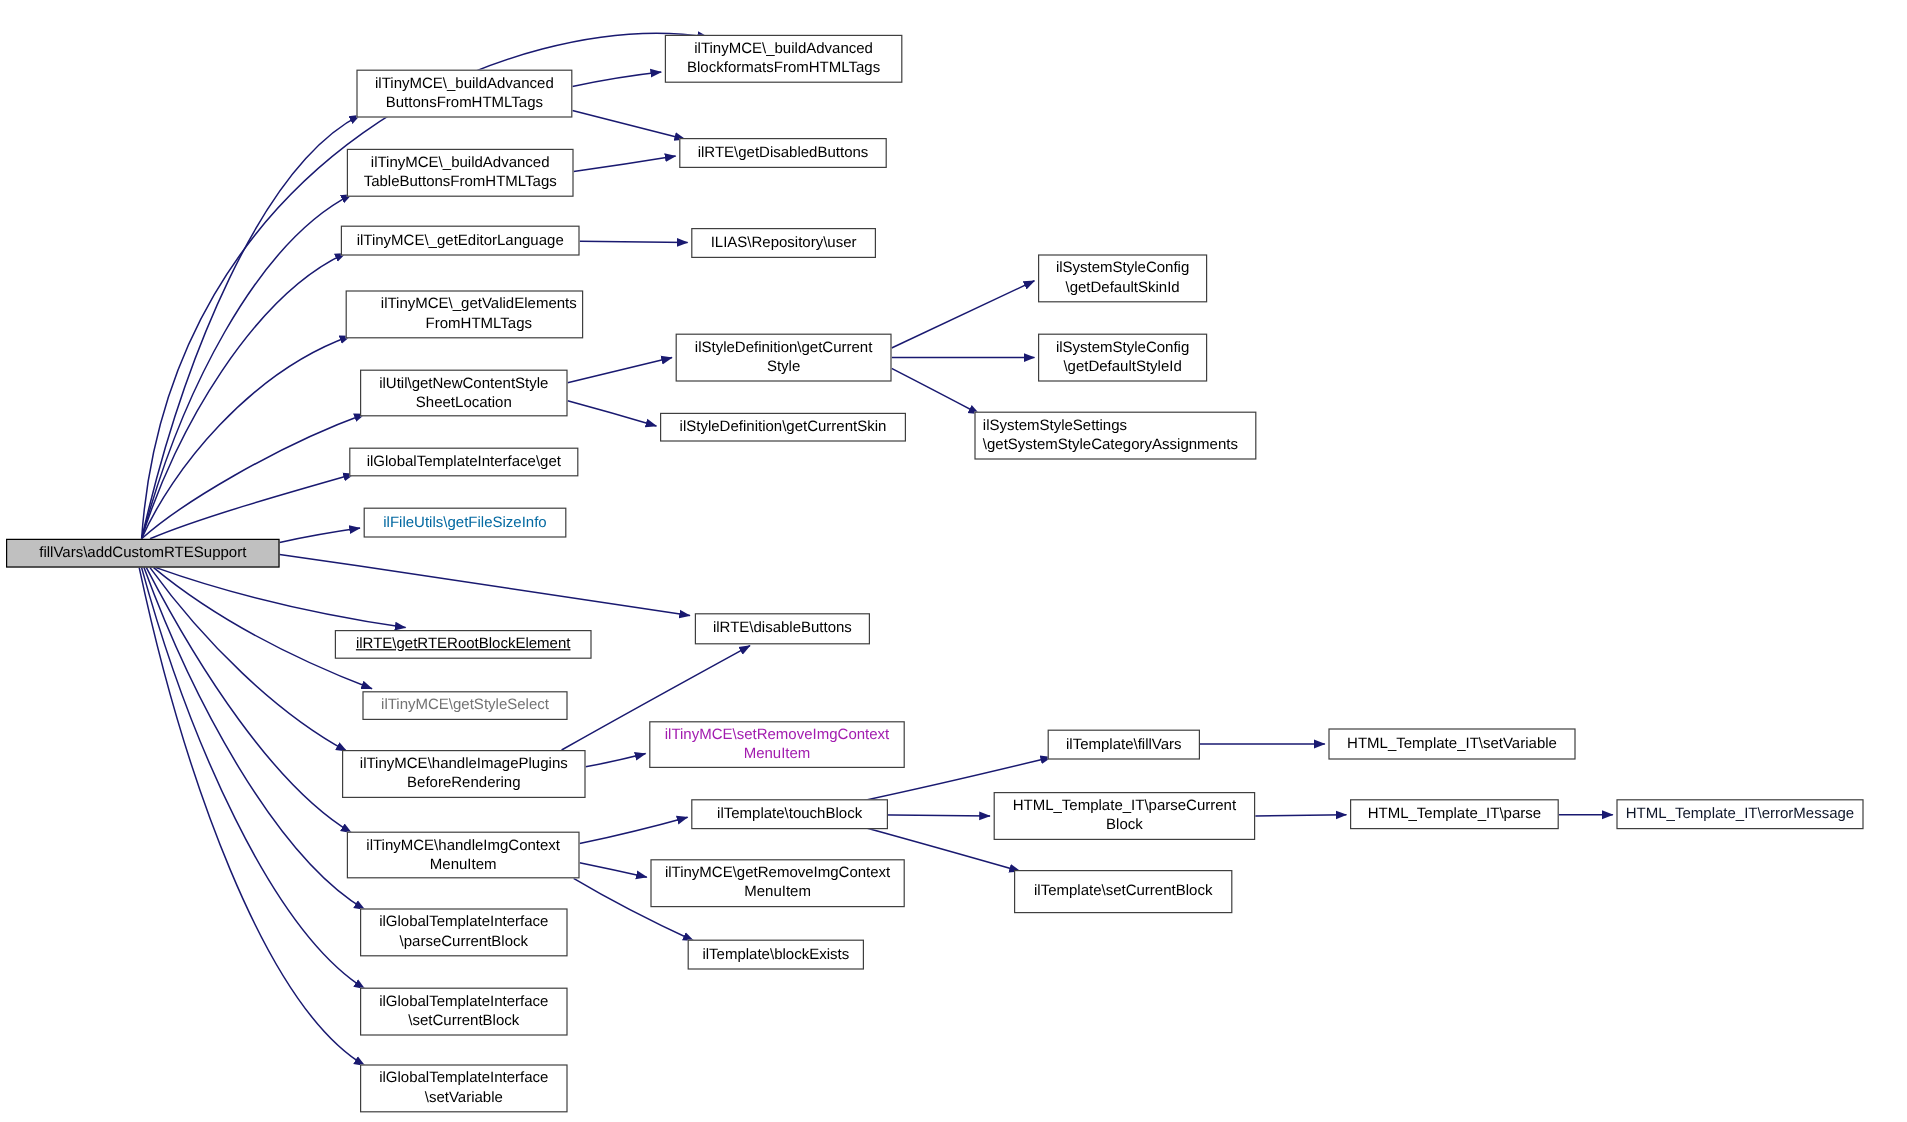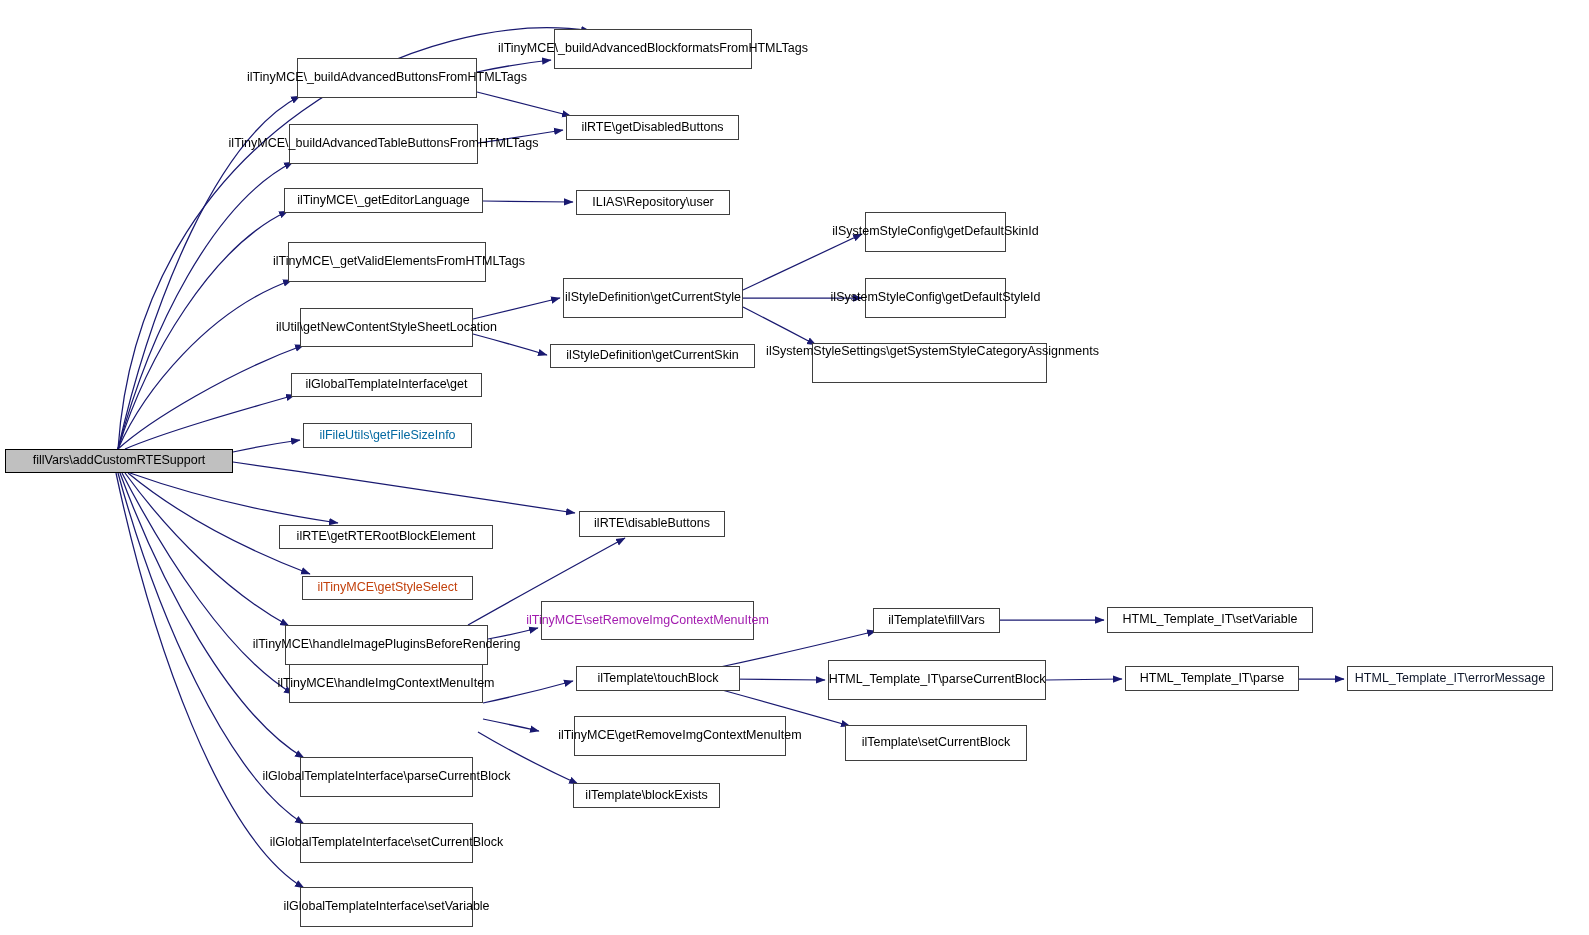--- a/index.html
+++ b/index.html
@@ -24,21 +24,21 @@
   #nodes-layer { position: absolute; left: 0; top: 0; }
   .node {
     position: absolute;
     box-sizing: border-box;
     background: #ffffff;
     border: 1.4px solid #3f3f3f;
     color: #000000;
     font-size: 12.5px;
     line-height: 1.26;
     display: flex;
-    flex-direction: row;
+    flex-direction: column;
     justify-content: center;
     align-items: center;
     text-align: center;
     white-space: nowrap;
     cursor: pointer;
   }
   .node.root {
     background: #c0c0c0;
     border: 1.7px solid #000000;
     cursor: default;
@@ -149,45 +149,45 @@
       <div class="node align-left" style="left: 812px; top: 343px; width: 235px; height: 40px; background: rgb(255, 255, 255); border-color: rgb(63, 63, 63); color: rgb(0, 0, 0);">
         <span>ilSystemStyleSettings</span>
         <span>\getSystemStyleCategoryAssignments</span>
       </div>
       <div class="node" style="left: 291px; top: 373px; width: 191px; height: 24px; background: rgb(255, 255, 255); border-color: rgb(63, 63, 63); color: rgb(0, 0, 0);">
         <span>ilGlobalTemplateInterface\get</span>
       </div>
       <div class="node" style="left: 303px; top: 423px; width: 169px; height: 25px; background: rgb(255, 255, 255); border-color: rgb(63, 63, 63); color: #0369a1;">
         <span>ilFileUtils\getFileSizeInfo</span>
       </div>
-      <div class="node" style="left: 279px; top: 525px; width: 214px; height: 24px; background: rgb(255, 255, 255); border-color: rgb(63, 63, 63); color: rgb(0, 0, 0);">
+      <div class="node" style="left: 279px; top: 525px; width: 214px; height: 24px; background: rgb(255, 255, 255); border-color: rgb(63, 63, 63); color: rgb(0, 0, 0); text-decoration: underline;">
         <span>ilRTE\getRTERootBlockElement</span>
       </div>
-      <div class="node" style="left: 302px; top: 576px; width: 171px; height: 24px; background: rgb(255, 255, 255); border-color: rgb(63, 63, 63); color: #c2410c;">
+      <div class="node" style="left: 302px; top: 576px; width: 171px; height: 24px; background: rgb(255, 255, 255); border-color: rgb(63, 63, 63); color: #737373;">
         <span>ilTinyMCE\getStyleSelect</span>
       </div>
       <div class="node" style="left: 579px; top: 511px; width: 146px; height: 26px; background: rgb(255, 255, 255); border-color: rgb(63, 63, 63); color: rgb(0, 0, 0);">
         <span>ilRTE\disableButtons</span>
       </div>
       <div class="node" style="left: 285px; top: 625px; width: 203px; height: 40px; background: rgb(255, 255, 255); border-color: rgb(63, 63, 63); color: rgb(0, 0, 0);">
         <span>ilTinyMCE\handleImagePlugins</span>
         <span>BeforeRendering</span>
       </div>
       <div class="node" style="left: 541px; top: 601px; width: 213px; height: 39px; background: rgb(255, 255, 255); border-color: rgb(63, 63, 63); color: #a21caf;">
         <span>ilTinyMCE\setRemoveImgContext</span>
         <span>MenuItem</span>
       </div>
       <div class="node" style="left: 576px; top: 666px; width: 164px; height: 25px; background: rgb(255, 255, 255); border-color: rgb(63, 63, 63); color: rgb(0, 0, 0);">
         <span>ilTemplate\touchBlock</span>
       </div>
-      <div class="node" style="left: 289px; top: 664px; width: 194px; height: 39px; background: rgb(255, 255, 255); border-color: rgb(63, 63, 63); color: rgb(0, 0, 0);">
+      <div class="node" style="left: 289px; top: 693px; width: 194px; height: 39px; background: rgb(255, 255, 255); border-color: rgb(63, 63, 63); color: rgb(0, 0, 0);">
         <span>ilTinyMCE\handleImgContext</span>
         <span>MenuItem</span>
       </div>
-      <div class="node" style="left: 542px; top: 716px; width: 212px; height: 40px; background: rgb(255, 255, 255); border-color: rgb(63, 63, 63); color: rgb(0, 0, 0); margin-left: 32px;">
+      <div class="node" style="left: 542px; top: 716px; width: 212px; height: 40px; background: rgb(255, 255, 255); border-color: rgb(63, 63, 63); color: rgb(0, 0, 0);">
         <span>ilTinyMCE\getRemoveImgContext</span>
         <span>MenuItem</span>
       </div>
       <div class="node" style="left: 573px; top: 783px; width: 147px; height: 25px; background: rgb(255, 255, 255); border-color: rgb(63, 63, 63); color: rgb(0, 0, 0);">
         <span>ilTemplate\blockExists</span>
       </div>
       <div class="node" style="left: 300px; top: 757px; width: 173px; height: 40px; background: rgb(255, 255, 255); border-color: rgb(63, 63, 63); color: rgb(0, 0, 0);">
         <span>ilGlobalTemplateInterface</span>
         <span>\parseCurrentBlock</span>
       </div>

